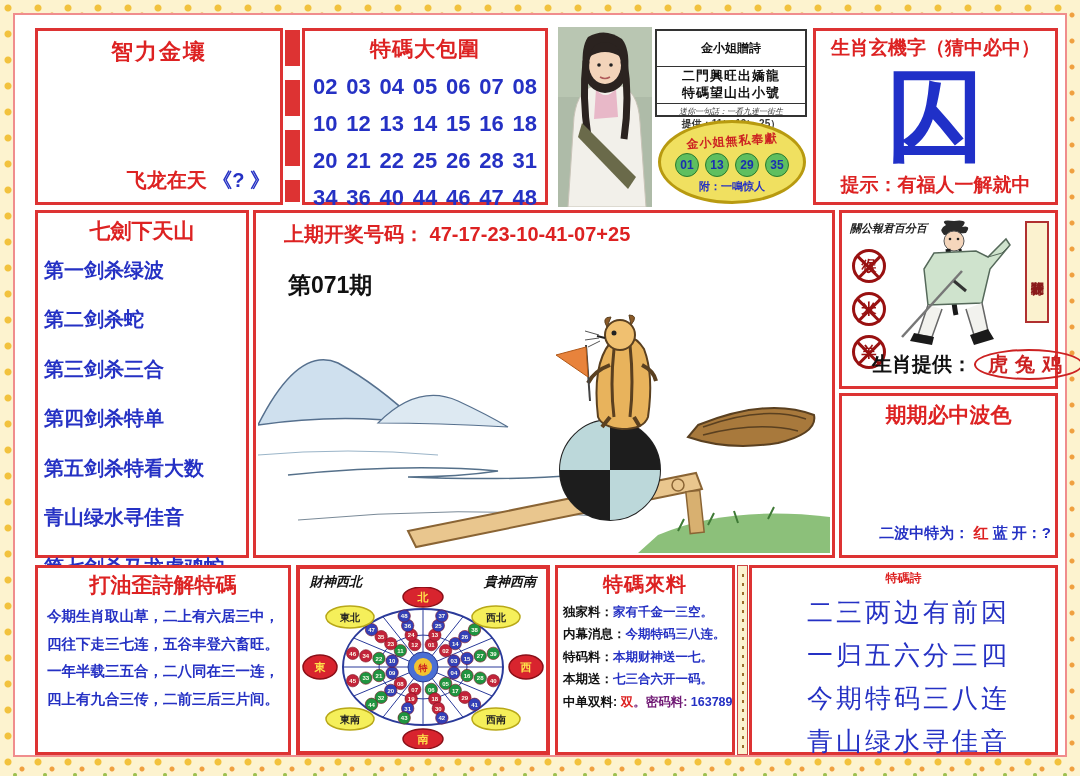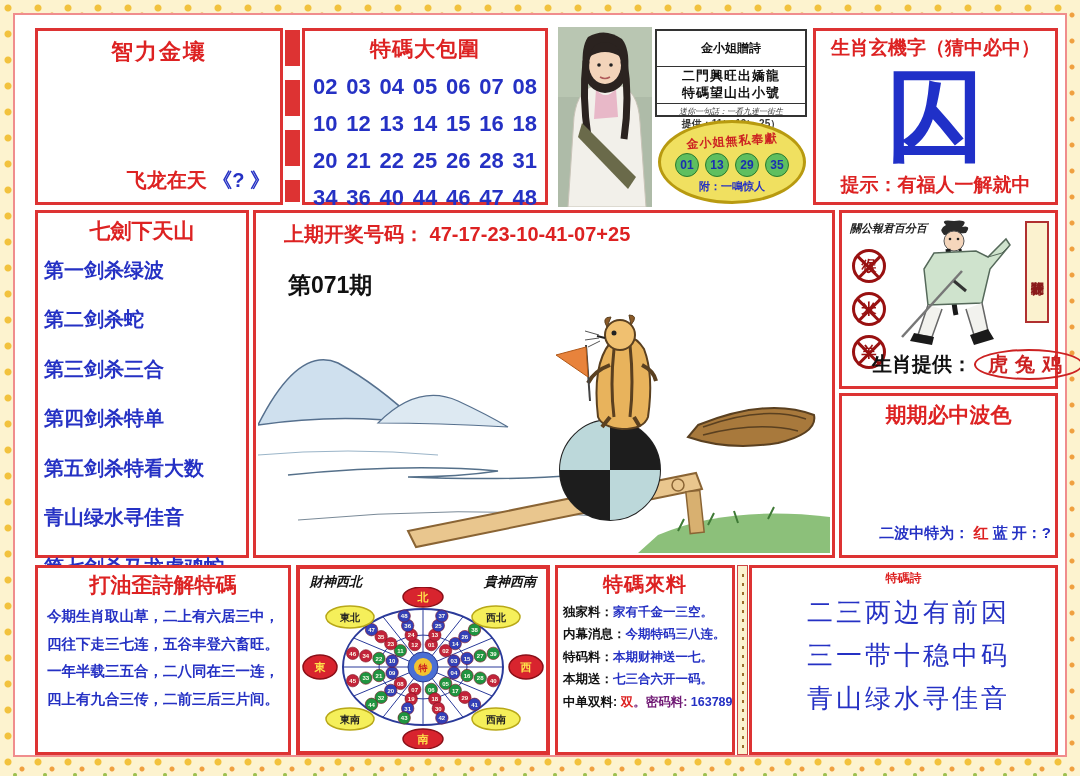--- a/index.html
+++ b/index.html
@@ -563,17 +563,18 @@
         <div class="ll-line"><span class="lb">中单双料: </span><span class="red">双</span><span class="black">。密码料: </span><span class="blue">163789</span></div>
       </div>
   </div>
 
   <div class="strip"></div>
 
   <div class="box bx-poem">
     <div class="t-red pm-title">特碼詩</div>
     <div id="poem-lines">
         <div class="pm-line">二三两边有前因</div>
-        <div class="pm-line">三一带十稳中码</div>
+        <div class="pm-line">一归五六分三四</div>
+        <div class="pm-line">今期特码三八连</div>
         <div class="pm-line">青山绿水寻佳音</div>
       </div>
   </div>
 </div>
 
 </body></html>

